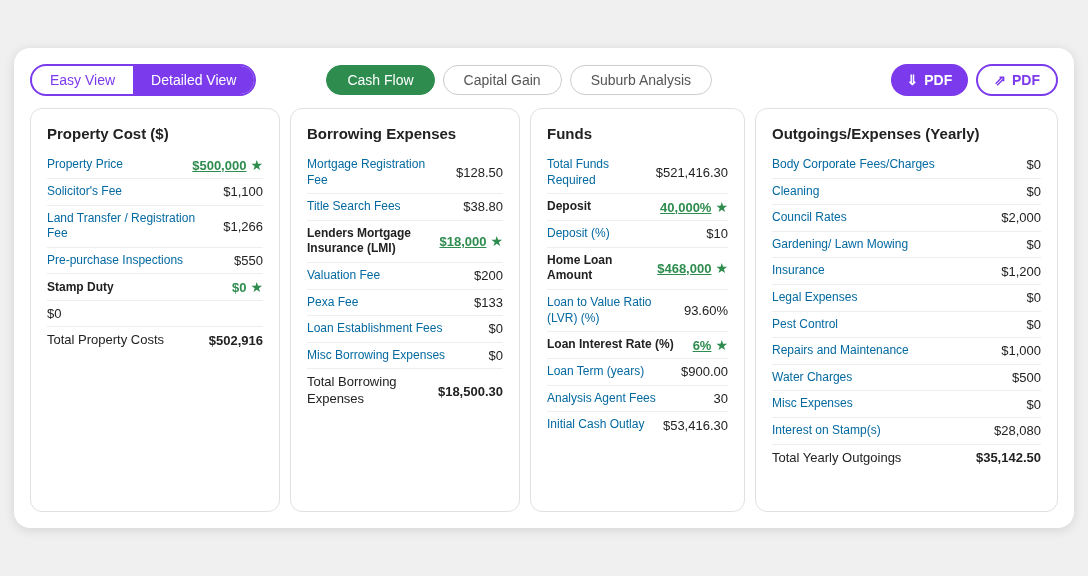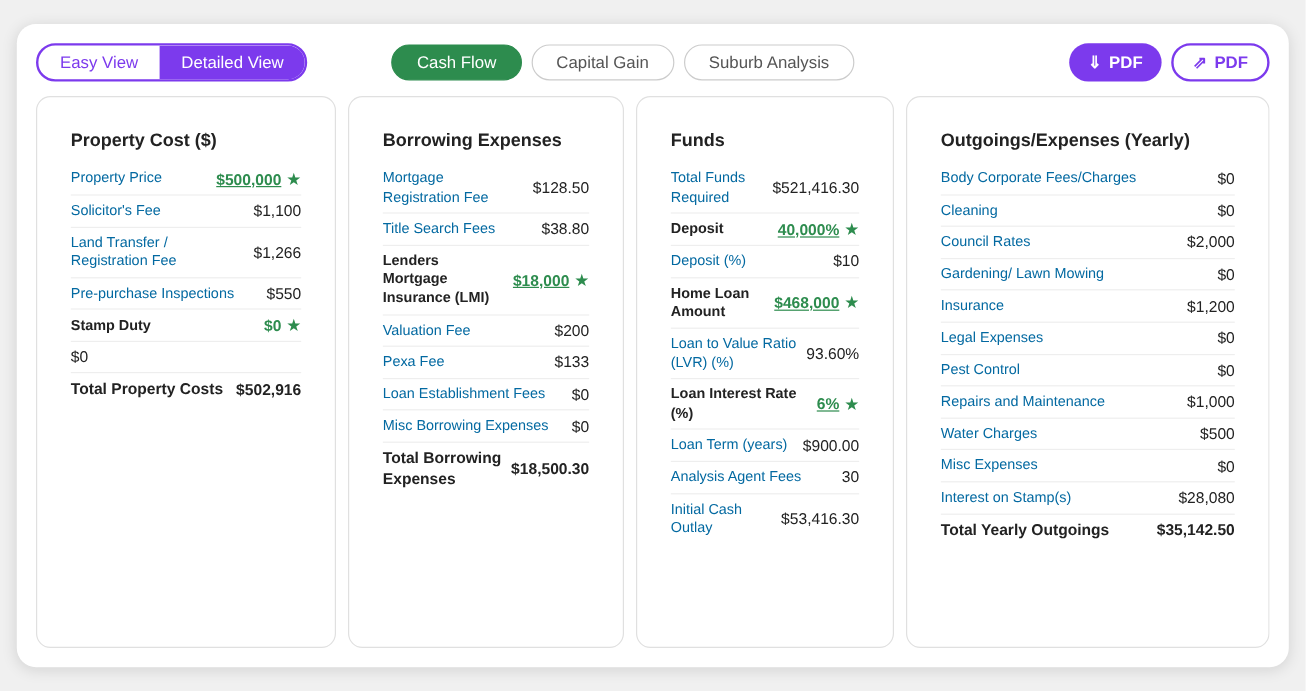--- a/index.html
+++ b/index.html
@@ -10,21 +10,21 @@
       height: 576px;
       overflow: hidden;
       display: flex;
       align-items: center;
       justify-content: center;
     }
     .app-container {
       background: #fff;
       border-radius: 16px;
       width: 1060px;
-      height: 536px;
+      height: 480px;
       padding: 16px;
       display: flex;
       flex-direction: column;
       gap: 12px;
       box-shadow: 0 2px 12px rgba(0,0,0,0.12);
     }
     
     .header {
       display: flex;
       align-items: center;
@@ -95,21 +95,21 @@
     
     .content {
       display: flex;
       gap: 10px;
       flex: 1;
       overflow: hidden;
     }
     .panel {
       border: 1.5px solid #e0e0e0;
       border-radius: 12px;
-      padding: 28px;
+      padding: 16px;
       display: flex;
       flex-direction: column;
       gap: 0;
       overflow: hidden;
     }
     .panel-title {
       font-size: 15px;
       font-weight: 700;
       color: #222;
       margin-bottom: 10px;
@@ -154,21 +154,21 @@
       color: #2d8c4e;
       margin-left: 2px;
     }
 
     .value-with-icon {
       display: flex;
       align-items: center;
       gap: 2px;
     }
 
-    .total-row .row-label { font-weight: 700; color: #222; font-size: 13px; }
+    .total-row .row-label { font-weight: 400; color: #222; font-size: 13px; }
     .total-row .row-value { font-weight: 700; font-size: 13px; }
   </style>
 </head>
 <body>
 
 <div class="app-container">
 
   <div class="header">
     <div class="view-toggle">
       <button class="view-btn">Easy View</button>

